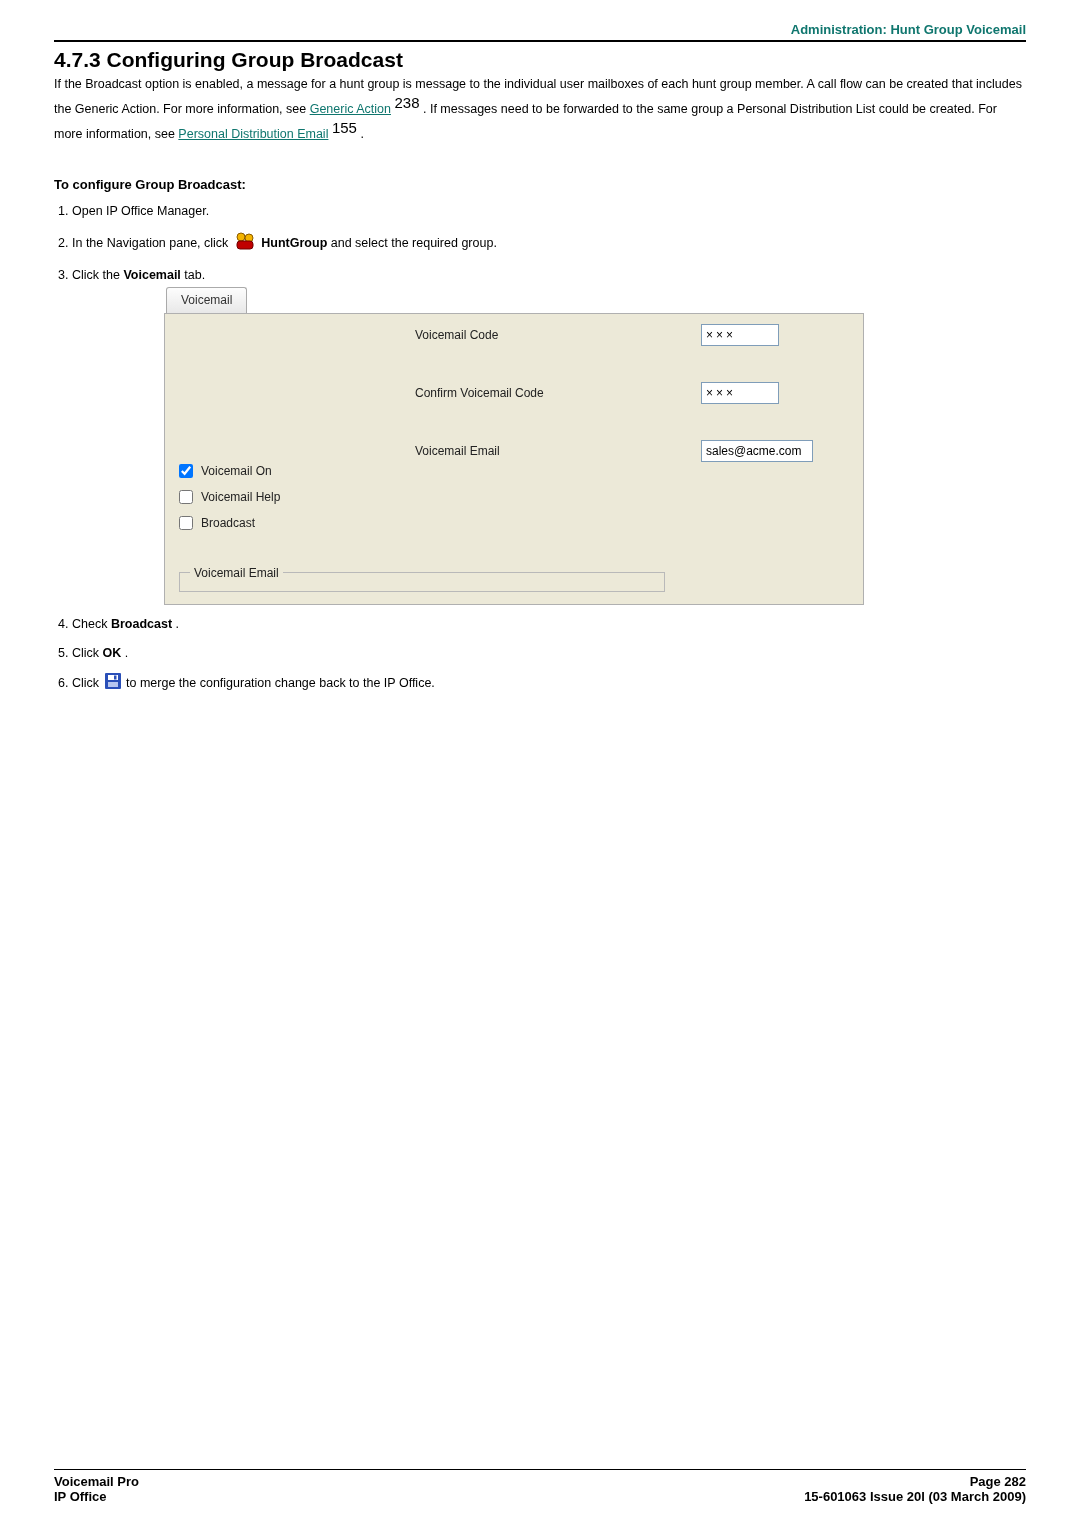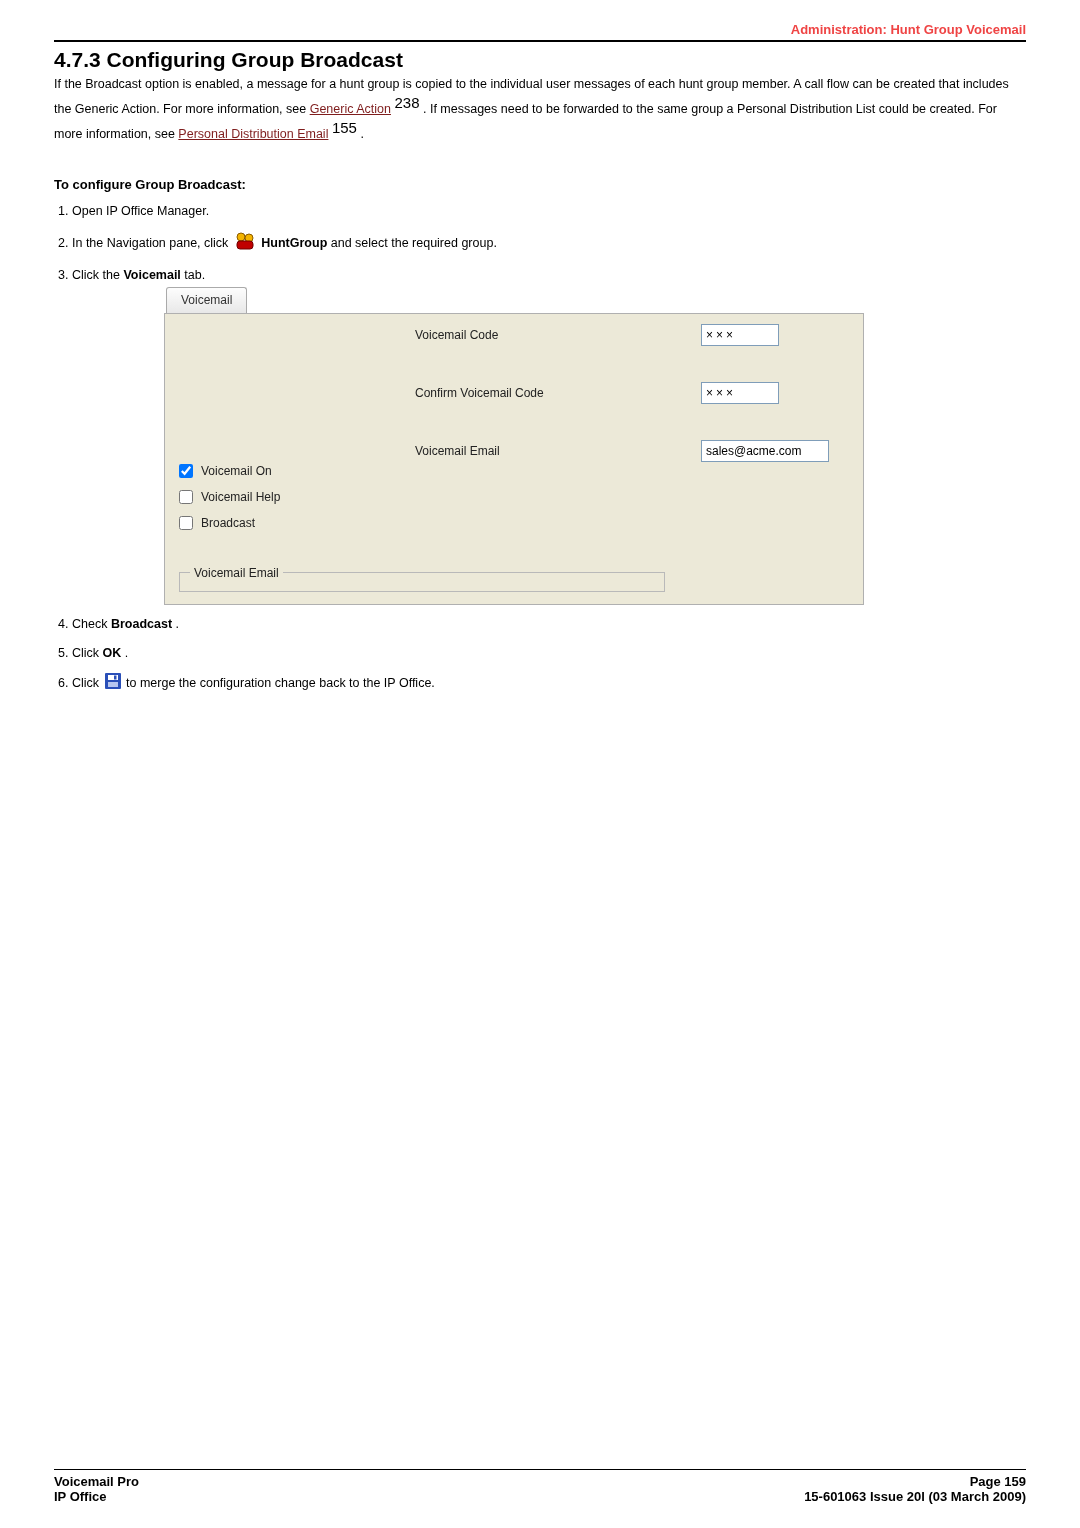--- a/index.html
+++ b/index.html
@@ -14,39 +14,39 @@
   }
   .page {
     width: 1080px;
     min-height: 1528px;
     padding: 22px 54px 24px 54px;
     position: relative;
     display: flex;
     flex-direction: column;
   }
   .admin-header {
-    color: #ef4444;
+    color: #0f766e;
     font-weight: bold;
     text-align: right;
     font-size: 13px;
     padding-bottom: 3px;
     border-bottom: 2px solid #000;
     margin-bottom: 6px;
   }
   h1.section-title {
     font-size: 21px;
     font-weight: bold;
     margin: 0 0 4px 0;
     font-family: Verdana, Arial, sans-serif;
   }
   .intro {
     line-height: 1.35;
     margin-bottom: 20px;
   }
-  .intro a { color: #7f1d1d; text-decoration: underline; }
+  .intro a { color: #0f766e; text-decoration: underline; }
   .pgref { font-size: 15px; vertical-align: super; }
   .subhead {
     font-weight: bold;
     margin: 14px 0 10px 0;
     font-size: 13px;
   }
   ol.steps { margin: 0; padding-left: 18px; }
   ol.steps li { margin-bottom: 10px; line-height: 1.5; }
   .inline-icon {
     display: inline-block;
@@ -91,21 +91,21 @@
     width: 78px;
     height: 22px;
     border: 1px solid #7f9db9;
     background: #fff;
     font-family: Tahoma, Arial, sans-serif;
     font-size: 12px;
     padding: 0 4px;
     letter-spacing: 3px;
   }
   .vm-input.email {
-    width: 128px;
+    width: 112px;
     letter-spacing: 0;
   }
   .vm-right {
     display: flex;
     flex-direction: column;
     gap: 8px;
     margin-top: 38px;
   }
   .vm-check-row {
     display: flex;
@@ -162,21 +162,21 @@
 </head>
 <body>
 
 <div class="page">
 
   <div class="admin-header">Administration: Hunt Group Voicemail</div>
 
   <h1 class="section-title">4.7.3 Configuring Group Broadcast</h1>
 
   <div class="intro">
-    <span>If the Broadcast option is enabled, a message for a hunt group is copied to the individual user messages of each hunt group member. A call flow can be created that includes the Generic Action. For more information, see </span>
+    <span>If the Broadcast option is enabled, a message for a hunt group is message to the individual user mailboxes of each hunt group member. A call flow can be created that includes the Generic Action. For more information, see </span>
     <a href="#">Generic Action</a>
     <span class="pgref">238</span>
     <span>. If messages need to be forwarded to the same group a Personal Distribution List could be created. For more information, see </span>
     <a href="#">Personal Distribution Email</a>
     <span class="pgref">155</span>
     <span>.</span>
   </div>
 
   <div class="subhead">To configure Group Broadcast:</div>
 
@@ -263,18 +263,18 @@
   </ol>
 
   <div class="spacer"></div>
 
   <div class="footer">
     <div class="left">
       <div><b>Voicemail Pro</b></div>
       <div><b>IP Office</b></div>
     </div>
     <div class="right">
-      <div><b>Page 159</b></div>
+      <div><b>Page 282</b></div>
       <div><b>15-601063 Issue 20l (03 March 2009)</b></div>
     </div>
   </div>
 
 </div>
 
 </body></html>

